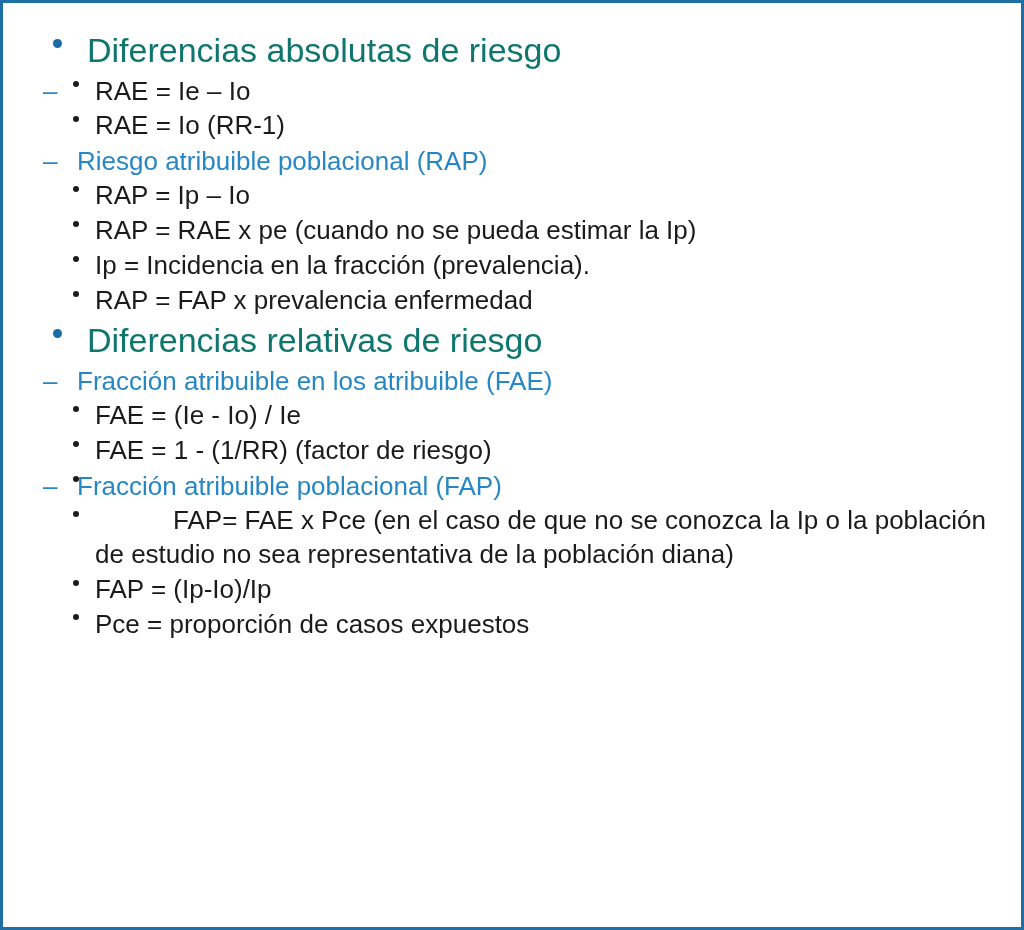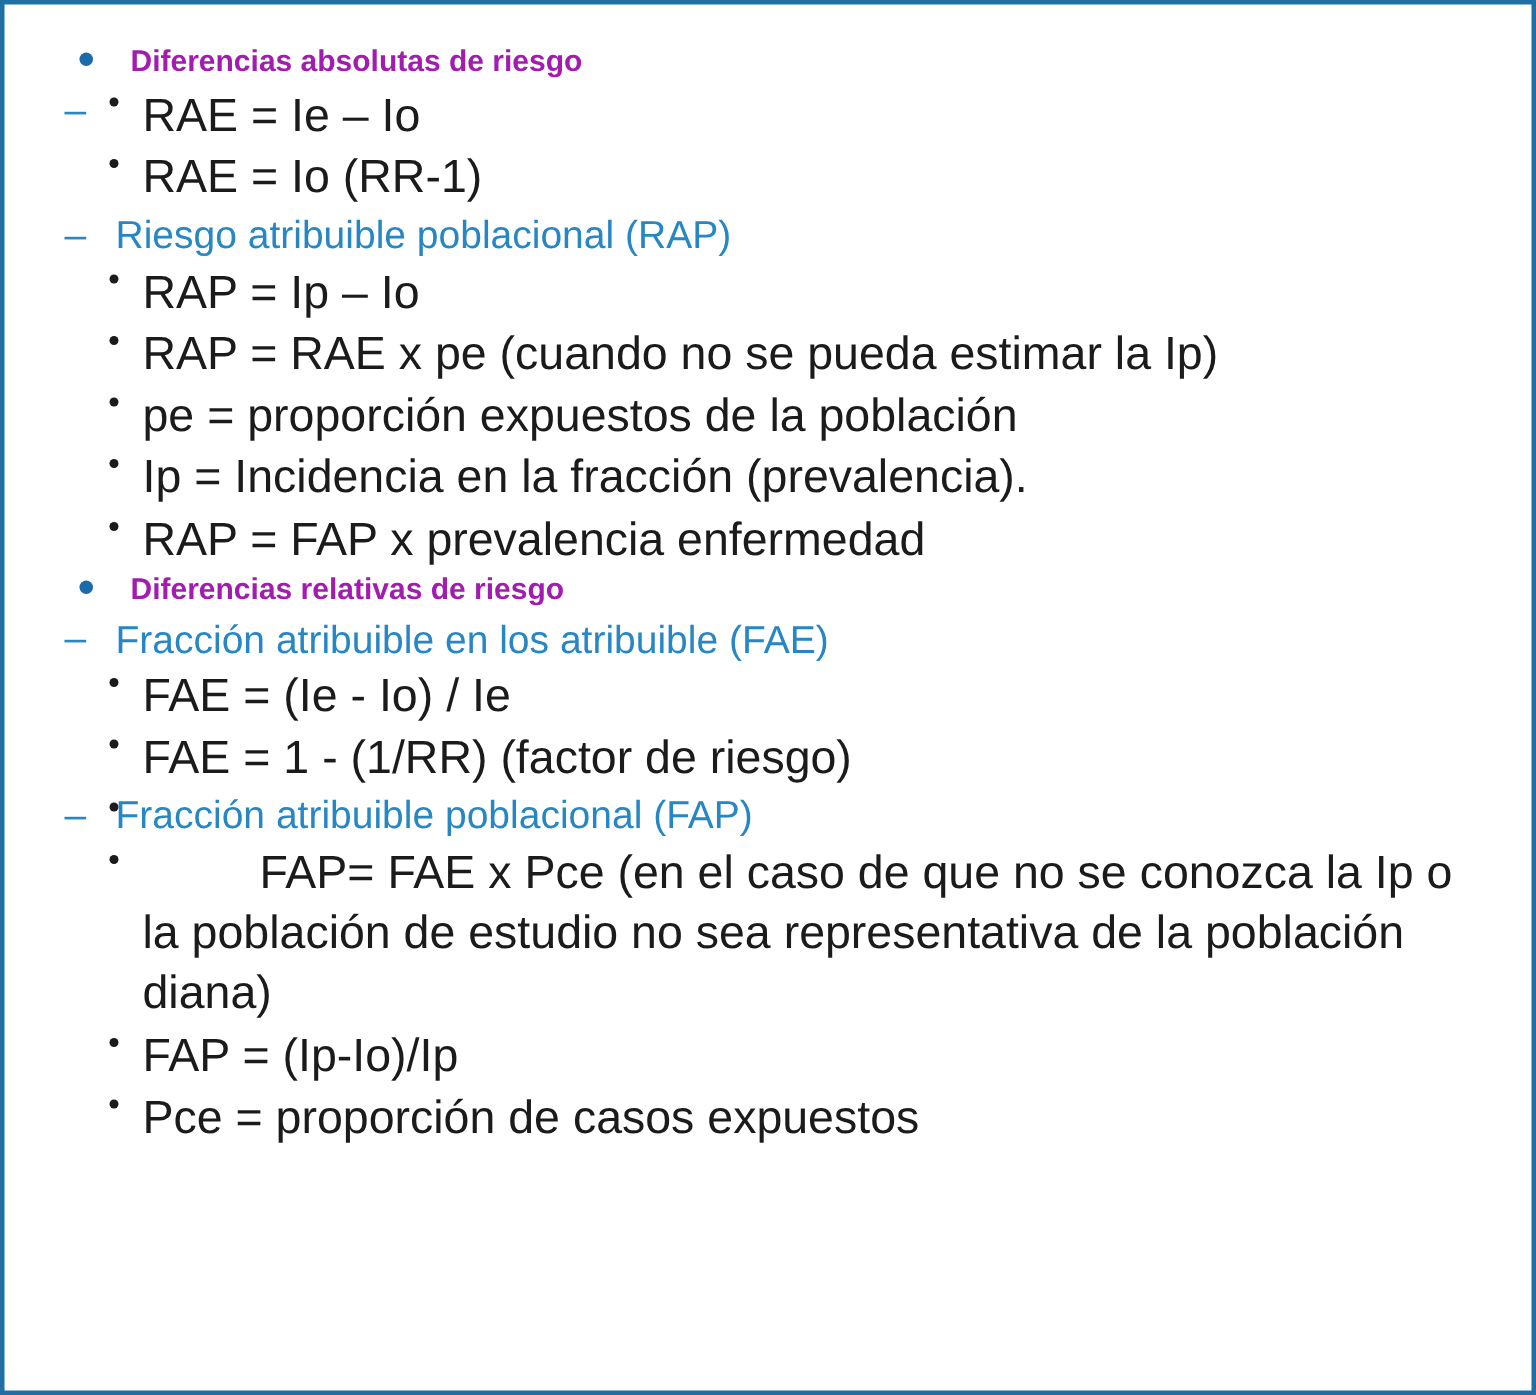--- a/index.html
+++ b/index.html
@@ -22,23 +22,23 @@
     padding: 26px 30px 20px 22px;
   }
   ul.lv1, ul.lv2, ul.lv3 {
     list-style: none;
     margin: 0;
     padding: 0;
   }
   
   li.l1 {
     position: relative;
-    color: #a21caf;
-    font-weight: bold;
-    font-size: 20px;
+    color: #0f766e;
+    font-weight: normal;
+    font-size: 34px;
     line-height: 1.28;
     padding-left: 62px;
     margin: 0 0 2px 0;
   }
   li.l1 > .bullet {
     position: absolute;
     left: 28px;
     top: 0.30em;
     width: 9px;
     height: 9px;
@@ -60,21 +60,21 @@
     left: 18px;
     top: -0.02em;
     font-size: 26px;
     color: #2787c4;
   }
   
   li.l3 {
     position: relative;
     color: #1b1b1b;
     font-weight: normal;
-    font-size: 31px;
+    font-size: 26px;
     line-height: 1.30;
     padding-left: 70px;
     margin: 0 0 1px 0;
   }
   li.l3 > .bullet {
     position: absolute;
     left: 48px;
     top: 0.26em;
     width: 6px;
     height: 6px;
@@ -124,24 +124,20 @@
         <li class="l3">
           <span class="bullet"></span>
           <span>RAP = Ip – Io</span>
         </li>
         <li class="l3">
           <span class="bullet"></span>
           <span>RAP = RAE x pe (cuando no se pueda estimar la Ip)</span>
         </li>
         <li class="l3">
           <span class="bullet"></span>
-          <span>pe = proporción expuestos de la población</span>
-        </li>
-        <li class="l3">
-          <span class="bullet"></span>
           <span>Ip = Incidencia en la fracción (prevalencia).</span>
         </li>
         <li class="l3">
           <span class="bullet"></span>
           <span>RAP = FAP x prevalencia enfermedad</span>
         </li>
       </ul>
     </ul>
 
     <li class="l1 sec2">

